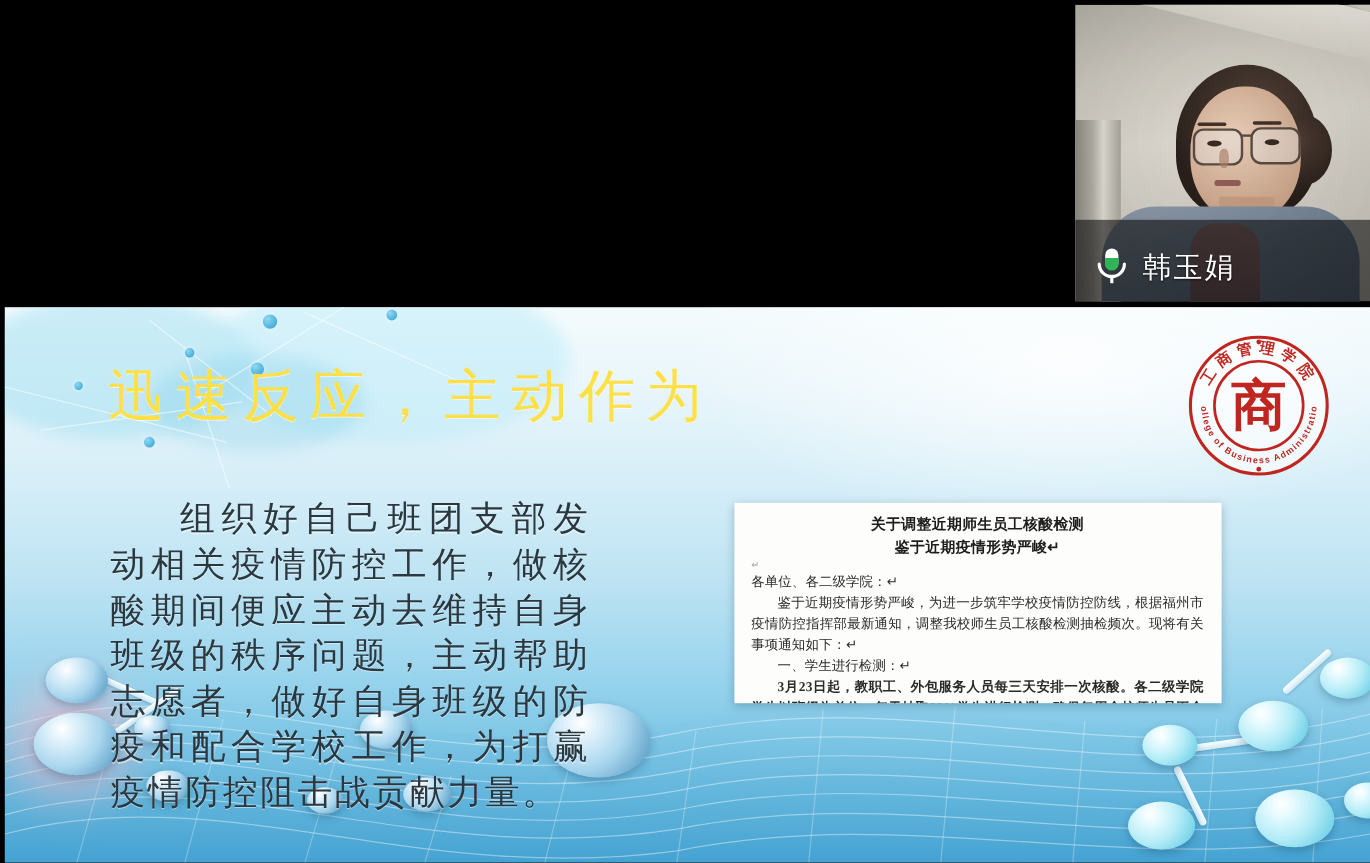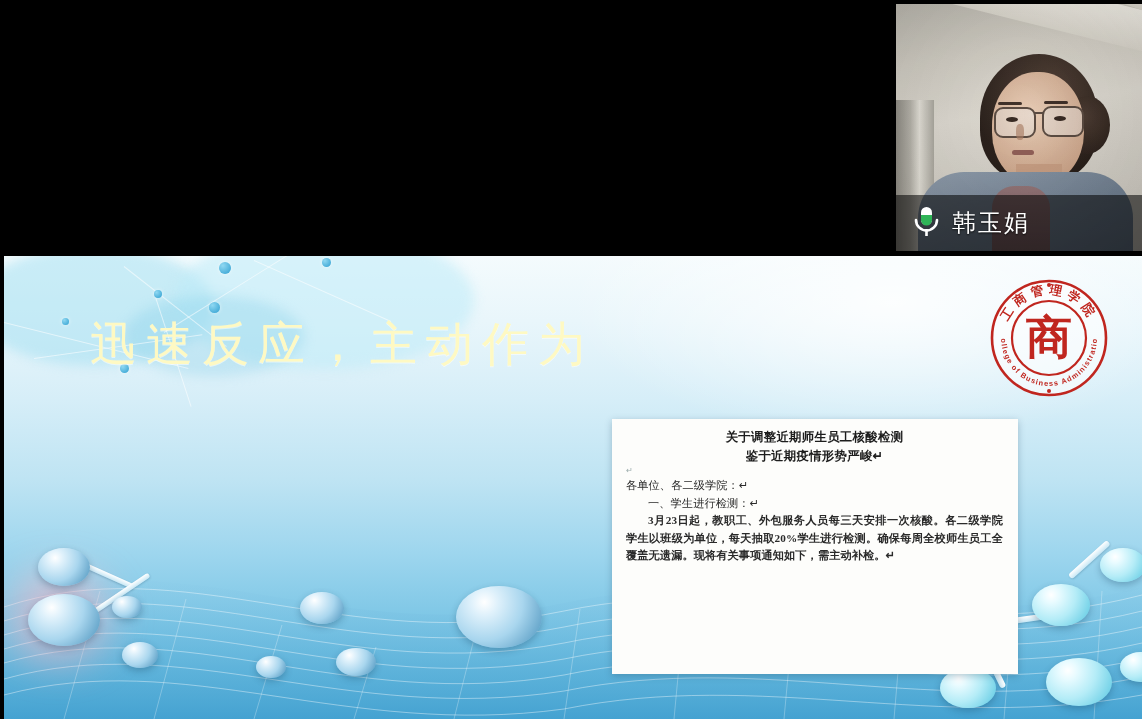--- a/index.html
+++ b/index.html
@@ -23,34 +23,34 @@
 
   
   .sphere{position:absolute;border-radius:50%;
           background:radial-gradient(circle at 33% 26%,#ffffff 0%,#dff1fb 18%,#a9d6ee 52%,#6aa9cd 82%,#4f8cb4 100%);
           box-shadow:0 3px 7px rgba(20,60,90,.30);}
   .sphere.cyan{background:radial-gradient(circle at 33% 26%,#ffffff 0%,#e8fbff 16%,#b4ecf7 50%,#76d3e8 82%,#49b8d6 100%);}
   .stick{position:absolute;background:linear-gradient(180deg,#ffffff,#c9e8f5);border-radius:3px;box-shadow:0 1px 2px rgba(30,70,100,.25);transform-origin:left center;}
   .pinkglow{position:absolute;border-radius:50%;filter:blur(16px);background:radial-gradient(circle,rgba(255,170,190,.75) 0%,rgba(255,190,200,.35) 45%,rgba(255,200,210,0) 72%);}
 
   
-  #slide-title{position:absolute;left:90px;top:321px;font-family:"Liberation Serif",serif;
-               font-size:47px;line-height:1;color:#fef9c3;letter-spacing:9px;white-space:nowrap;
+  #slide-title{position:absolute;left:90px;top:308px;font-family:"Liberation Serif",serif;
+               font-size:47px;line-height:1;color:#fde047;letter-spacing:9px;white-space:nowrap;
                text-shadow:0 1px 0 rgba(255,255,255,.55);z-index:6;}
   #slide-body{position:absolute;left:92px;top:414px;width:400px;z-index:6;
               font-family:"Liberation Serif",serif;font-size:29px;line-height:38px;color:#2b3840;
               letter-spacing:2.2px;text-indent:58px;text-align:justify;
               text-shadow:0 1px 0 rgba(255,255,255,.45);}
 
   
   #logo{position:absolute;left:988px;top:277px;width:122px;height:122px;z-index:7;}
   #logo svg{display:block;}
 
   
-  #doc{position:absolute;left:612px;top:419px;width:406px;height:255px;background:#fdfdfb;z-index:7;
+  #doc{position:absolute;left:612px;top:419px;width:406px;height:167px;background:#fdfdfb;z-index:7;
        box-shadow:0 2px 7px rgba(25,60,85,.28);overflow:hidden;}
   #doc .doc-inner{padding:9px 15px 6px 14px;color:#2a2a2a;font-family:"Liberation Serif",serif;}
   #doc .doc-title{text-align:center;font-size:12.4px;line-height:19px;font-weight:bold;letter-spacing:.3px;color:#1d1d1d;}
   #doc .doc-blank{height:11px;font-size:8px;color:#9aa;}
   #doc .doc-p{font-size:11.2px;line-height:17.5px;letter-spacing:.1px;text-align:justify;}
   #doc .doc-p.ind{text-indent:22px;}
   #doc .doc-p.bold{font-weight:bold;}
 
   
   #webcam{position:absolute;left:896px;top:4px;width:246px;height:247px;overflow:hidden;background:#2a2a28;}
@@ -75,21 +75,21 @@
              background:rgba(232,240,246,.34);}
   #glassbridge{position:absolute;left:138px;top:108px;width:10px;height:2px;background:#56463c;}
   .brow{position:absolute;width:24px;height:3px;border-radius:2px;background:#3a2a22;}
   .eye{position:absolute;width:12px;height:5px;border-radius:50%;background:#31231c;}
   #nose{position:absolute;left:120px;top:120px;width:8px;height:16px;border-radius:40%;background:rgba(168,122,96,.65);}
   #mouth{position:absolute;left:116px;top:146px;width:22px;height:5px;border-radius:3px;background:#8d5a52;}
   #soft{position:absolute;inset:0;backdrop-filter:blur(.4px);
         background:radial-gradient(ellipse at 50% 45%,rgba(255,255,255,.04) 0%,rgba(0,0,0,.10) 100%);}
 
   
-  #namebar{position:absolute;left:0;bottom:0;width:100%;height:56px;background:rgba(0,0,0,.55);}
+  #namebar{position:absolute;left:0;bottom:0;width:100%;height:68px;background:rgba(0,0,0,.55);}
   #mic{position:absolute;left:14px;bottom:12px;width:32px;height:34px;}
   #name{position:absolute;left:56px;bottom:13px;font-family:"DejaVu Sans",sans-serif;font-size:24px;
         color:#fff;letter-spacing:2px;line-height:30px;text-shadow:0 1px 2px rgba(0,0,0,.8);}
 </style>
 </head>
 <body>
 
 <div id="stage">
 
   <div id="slide">
@@ -165,20 +165,21 @@
     <div class="sphere cyan" style="left:1028px;top:328px;width:58px;height:42px;"></div>
     <div class="sphere cyan" style="left:948px;top:348px;width:46px;height:34px;"></div>
     <div class="sphere cyan" style="left:1096px;top:292px;width:46px;height:34px;"></div>
     <div class="sphere cyan" style="left:1042px;top:402px;width:66px;height:48px;"></div>
     <div class="sphere cyan" style="left:936px;top:412px;width:56px;height:40px;"></div>
     <div class="sphere cyan" style="left:1116px;top:396px;width:40px;height:30px;"></div>
   </div>
 
   <div id="slide-title">迅速反应，主动作为</div>
 
+  <div id="slide-body">组织好自己班团支部发动相关疫情防控工作，做核酸期间便应主动去维持自身班级的秩序问题，主动帮助志愿者，做好自身班级的防疫和配合学校工作，为打赢疫情防控阻击战贡献力量。</div>
 
   <div id="logo">
     <svg width="122" height="122" viewBox="0 0 122 122" aria-hidden="true">
       <defs>
         <path id="arcTop" d="M 17,61 A 44,44 0 0 1 105,61"></path>
         <path id="arcBot" d="M 13,61 A 48,48 0 0 0 109,61"></path>
       </defs>
       <circle cx="61" cy="61" r="58" fill="#ffffff" opacity=".55"></circle>
       <circle cx="61" cy="61" r="57" fill="none" stroke="#c0261f" stroke-width="2.6"></circle>
       <circle cx="61" cy="61" r="37" fill="none" stroke="#c0261f" stroke-width="2.2"></circle>
@@ -196,20 +197,21 @@
       <circle cx="61" cy="114" r="2" fill="#c0261f"></circle>
     </svg>
   </div>
 
   <div id="doc">
     <div class="doc-inner">
       <div class="doc-title">关于调整近期师生员工核酸检测</div>
       <div class="doc-title">鉴于近期疫情形势严峻↵</div>
       <div class="doc-blank">↵</div>
       <div class="doc-p">各单位、各二级学院：↵</div>
+      <div class="doc-p ind">鉴于近期疫情形势严峻，为进一步筑牢学校疫情防控防线，根据福州市疫情防控指挥部最新通知，调整我校师生员工核酸检测抽检频次。现将有关事项通知如下：↵</div>
       <div class="doc-p ind">一、学生进行检测：↵</div>
       <div class="doc-p ind bold">3月23日起，教职工、外包服务人员每三天安排一次核酸。各二级学院学生以班级为单位，每天抽取20%学生进行检测。确保每周全校师生员工全覆盖无遗漏。现将有关事项通知如下，需主动补检。↵</div>
     </div>
   </div>
 
   <div id="webcam">
     <div id="room"></div>
     <div class="ceilstripe" style="left:40px;top:-16px;width:230px;height:40px;transform:rotate(14deg);"></div>
     <div class="ceilstripe" style="left:120px;top:-30px;width:200px;height:26px;transform:rotate(20deg);"></div>
     <div id="doorframe"></div>

